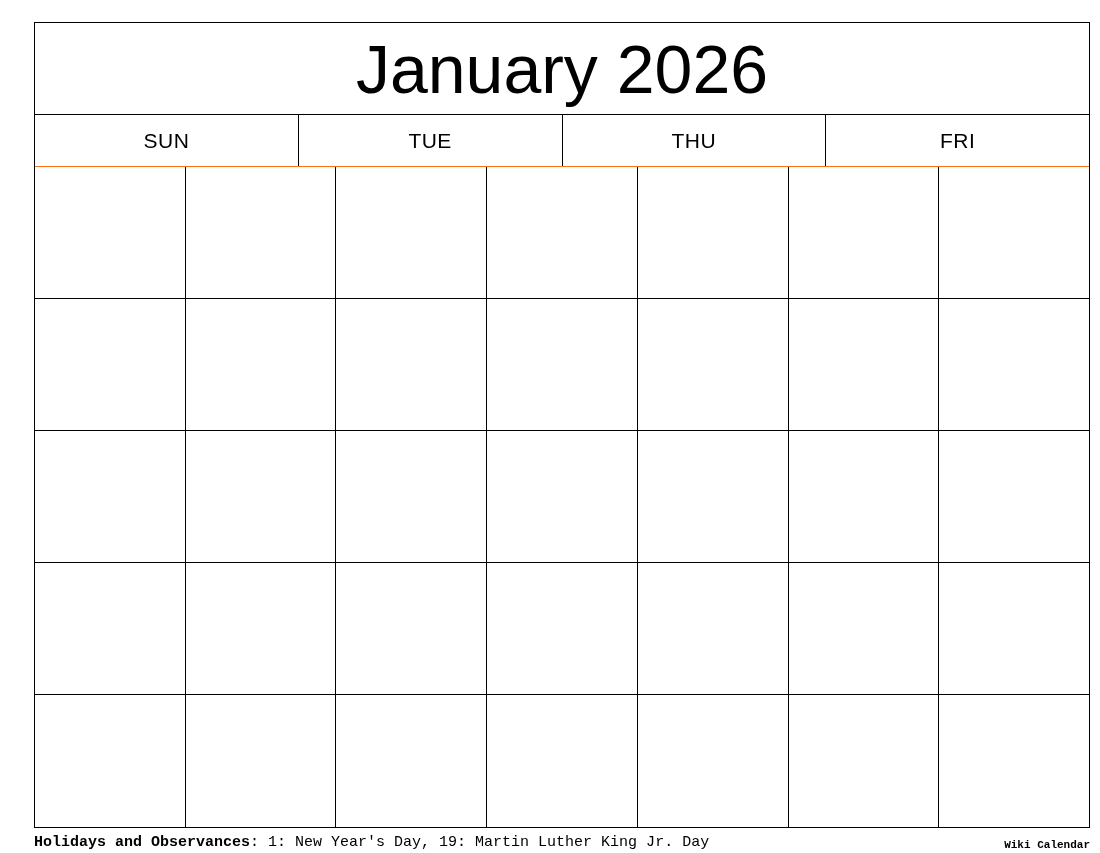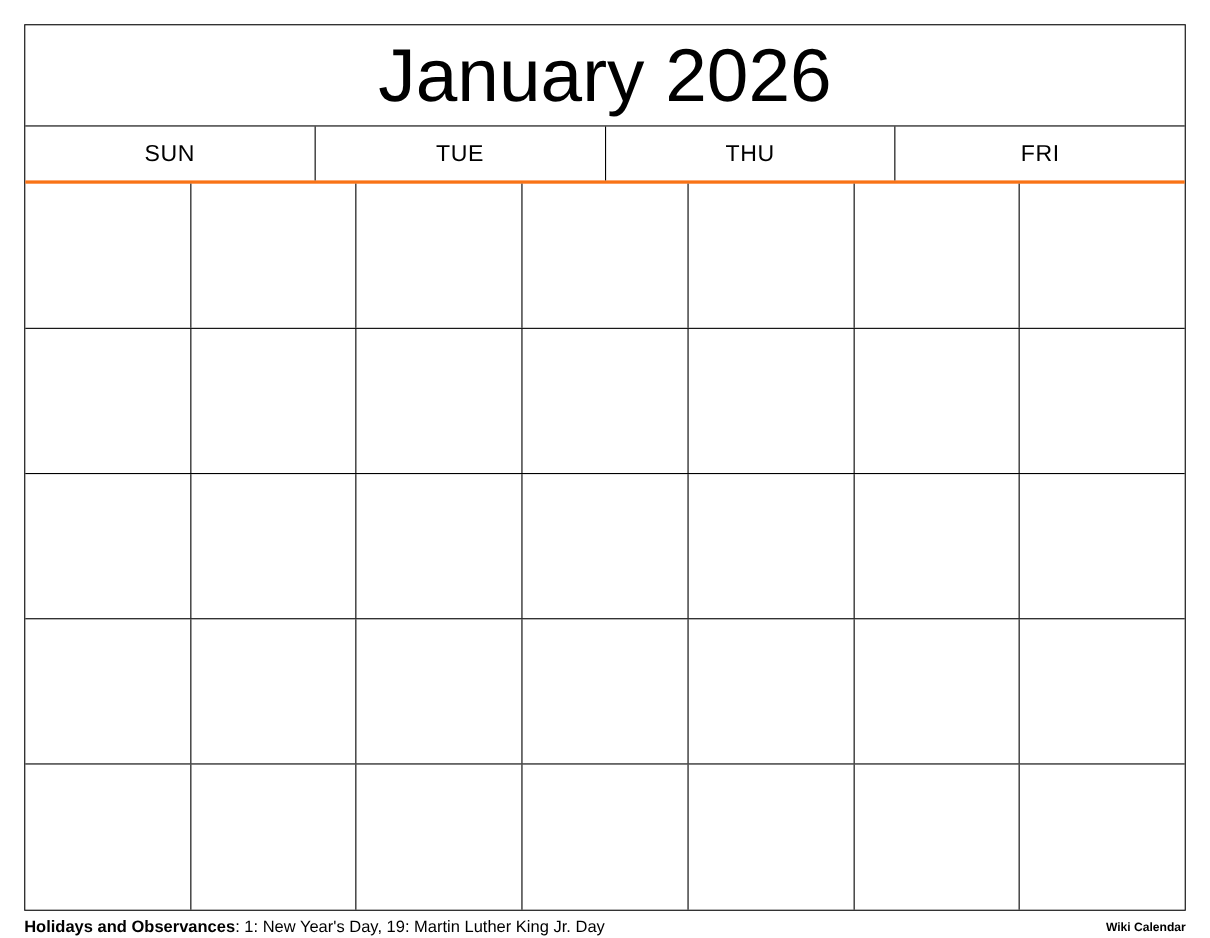--- a/index.html
+++ b/index.html
@@ -13,21 +13,21 @@
     font-family: "Liberation Sans", sans-serif;
     color: #000000;
     overflow: hidden;
   }
 
   .calendar-page {
     position: relative;
     width: 1100px;
     height: 853px;
     box-sizing: border-box;
-    padding: 22px 22px 0 22px;
+    padding: 22px 22px 0 34px;
     background: #ffffff;
   }
 
   .calendar-frame {
     width: 1056px;
     border: 1px solid #000000;
     border-collapse: collapse;
     box-sizing: border-box;
   }
 
@@ -45,21 +45,21 @@
     font-weight: 400;
     line-height: 1;
     letter-spacing: 0px;
     white-space: nowrap;
   }
 
   
   .weekday-row {
     display: flex;
     height: 52px;
-    border-bottom: 3px solid #f97316;
+    border-bottom: 1px solid #f97316;
     box-sizing: border-box;
     justify-content: space-between;
   }
   .weekday-cell {
     flex: 1 1 0;
     border-right: 1px solid #000000;
     display: flex;
     align-items: center;
     justify-content: center;
     box-sizing: border-box;
@@ -96,24 +96,25 @@
   .day-number {
     font-size: 18px;
     line-height: 1;
   }
 
   
   .footer {
     width: 1056px;
     margin-top: 6px;
     display: flex;
-    align-items: center;
+    align-items: flex-end;
     justify-content: space-between;
     font-size: 15px;
     box-sizing: border-box;
+    font-family: Liberation Mono, monospace;
   }
   .footer-left {
     white-space: nowrap;
   }
   .footer-left .holidays-label {
     font-weight: bold;
   }
   .footer-left .holidays-text {
     font-weight: normal;
   }

